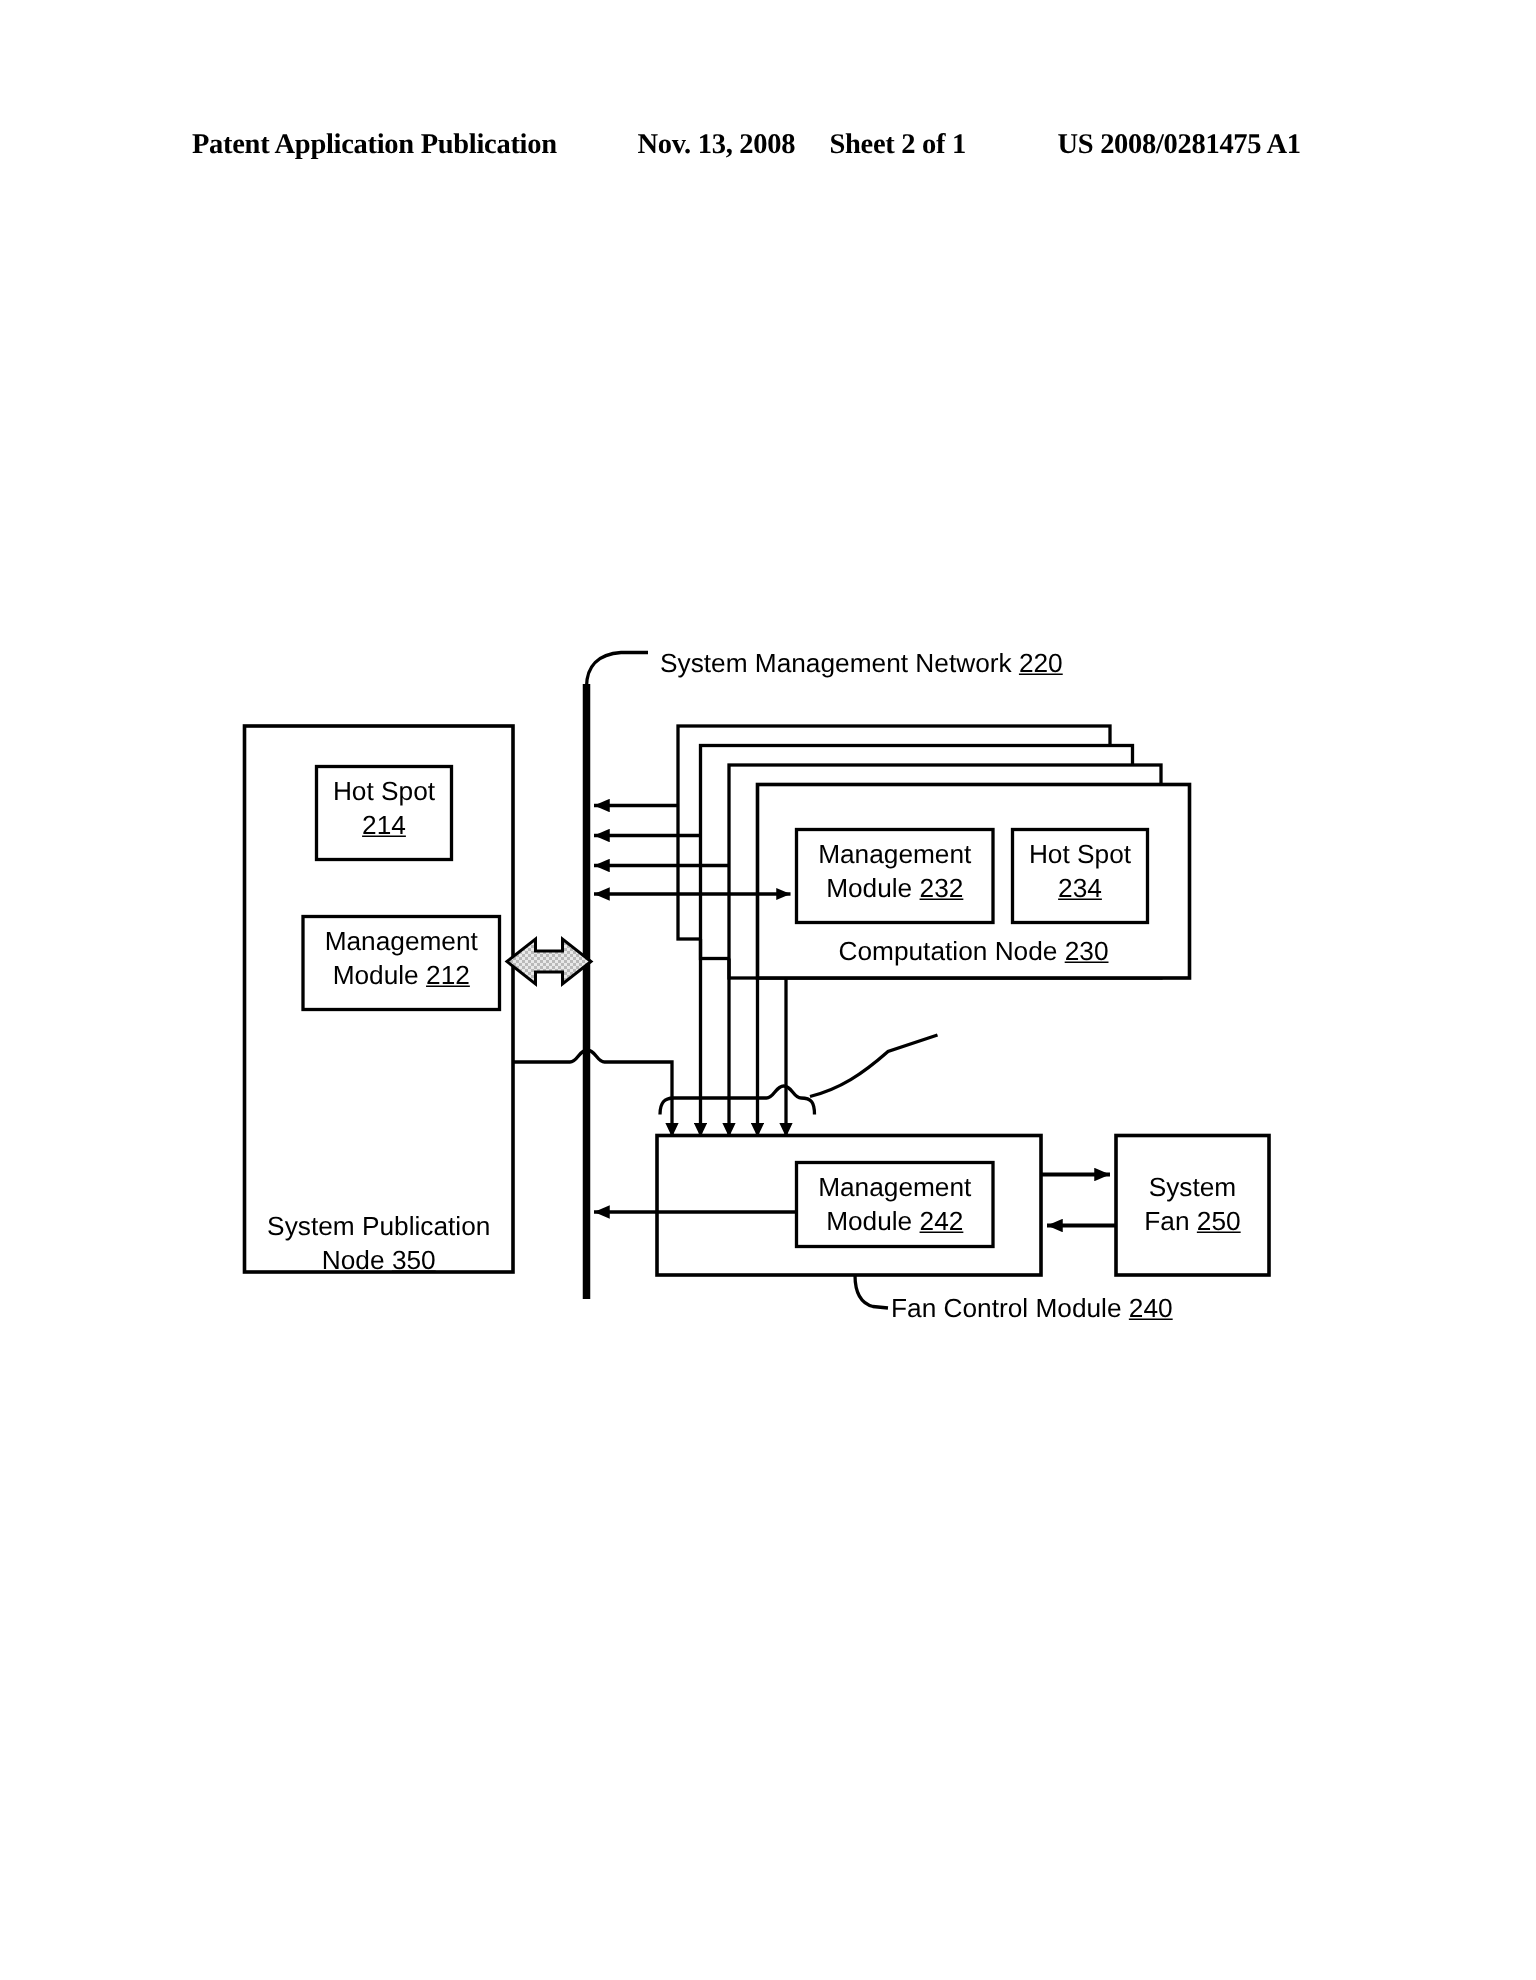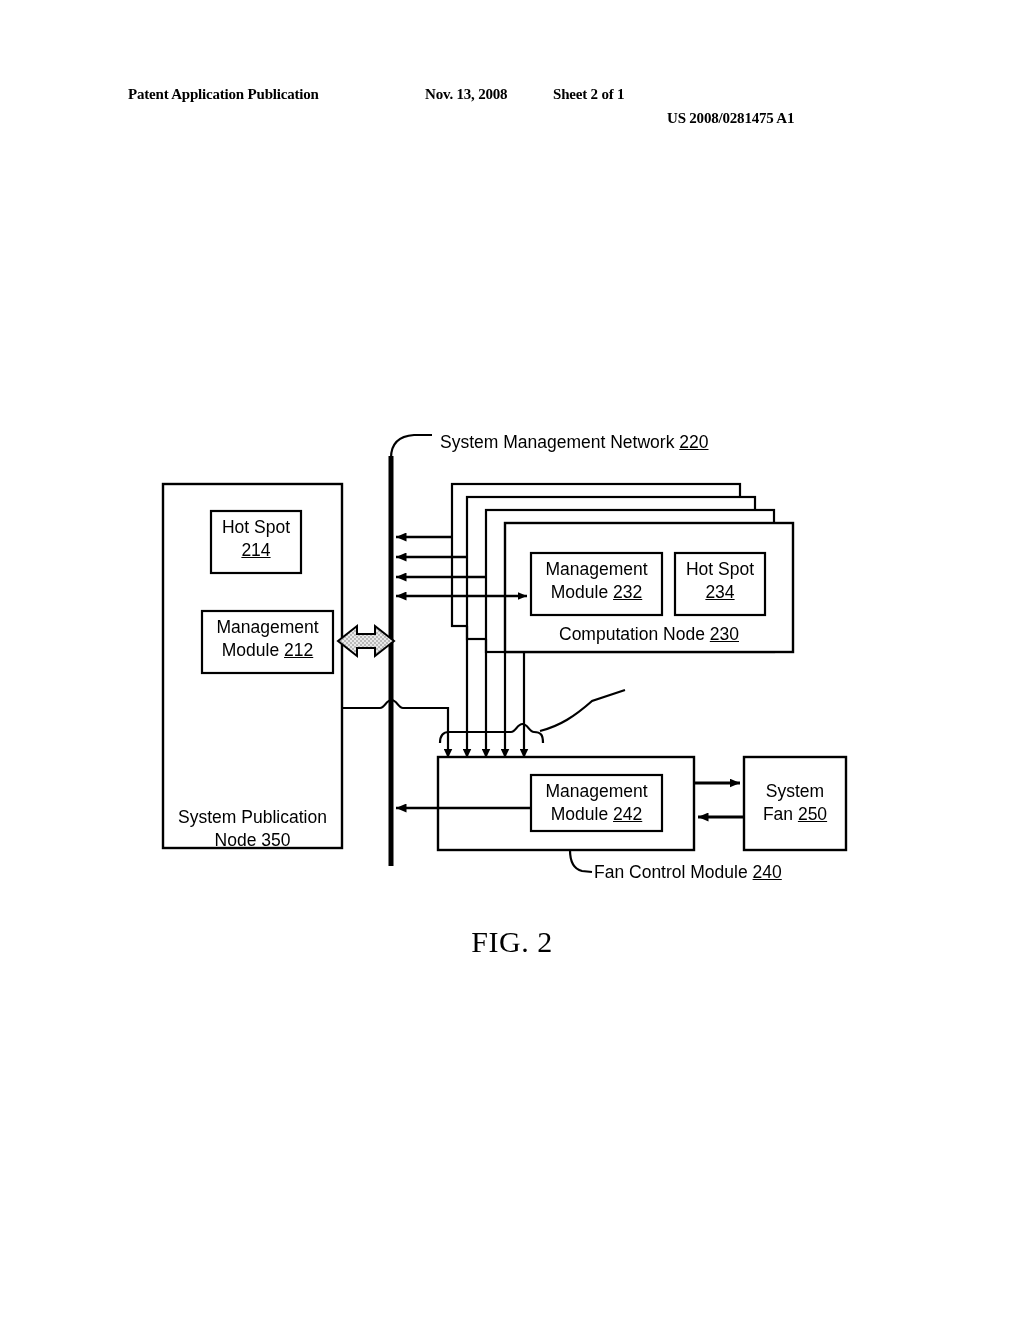--- a/index.html
+++ b/index.html
@@ -18,29 +18,29 @@
 
   
   #patent-header {
     position: absolute;
     left: 0;
     top: 86px;
     width: 1024px;
     height: 26px;
     font-family: "Liberation Serif", serif;
     font-weight: bold;
-    font-size: 15px;
+    font-size: 19px;
     letter-spacing: -0.2px;
     white-space: nowrap;
   }
   #patent-header .hl { position: absolute; top: 0; }
   .hdr-pub   { left: 128px; }
   .hdr-date  { left: 425px; }
   .hdr-sheet { left: 553px; }
-  .hdr-num   { left: 667px; margin-top: 24px; }
+  .hdr-num   { left: 705px; }
 
   
   #figure {
     position: absolute;
     left: 0;
     top: 0;
     width: 1024px;
     height: 1064px;
   }
   #figure svg { display: block; }
@@ -224,15 +224,14 @@
       <span>Fan</span>
       <span class="u">250</span>
     </div>
   </div>
 
   <div class="fig-label" style="left:594px; top:861px;">
     <span>Fan Control Module</span>
     <span class="u">240</span>
   </div>
 
-  <div id="fig-number">FIG. 2</div>
 
 </div>
 
 </body></html>

